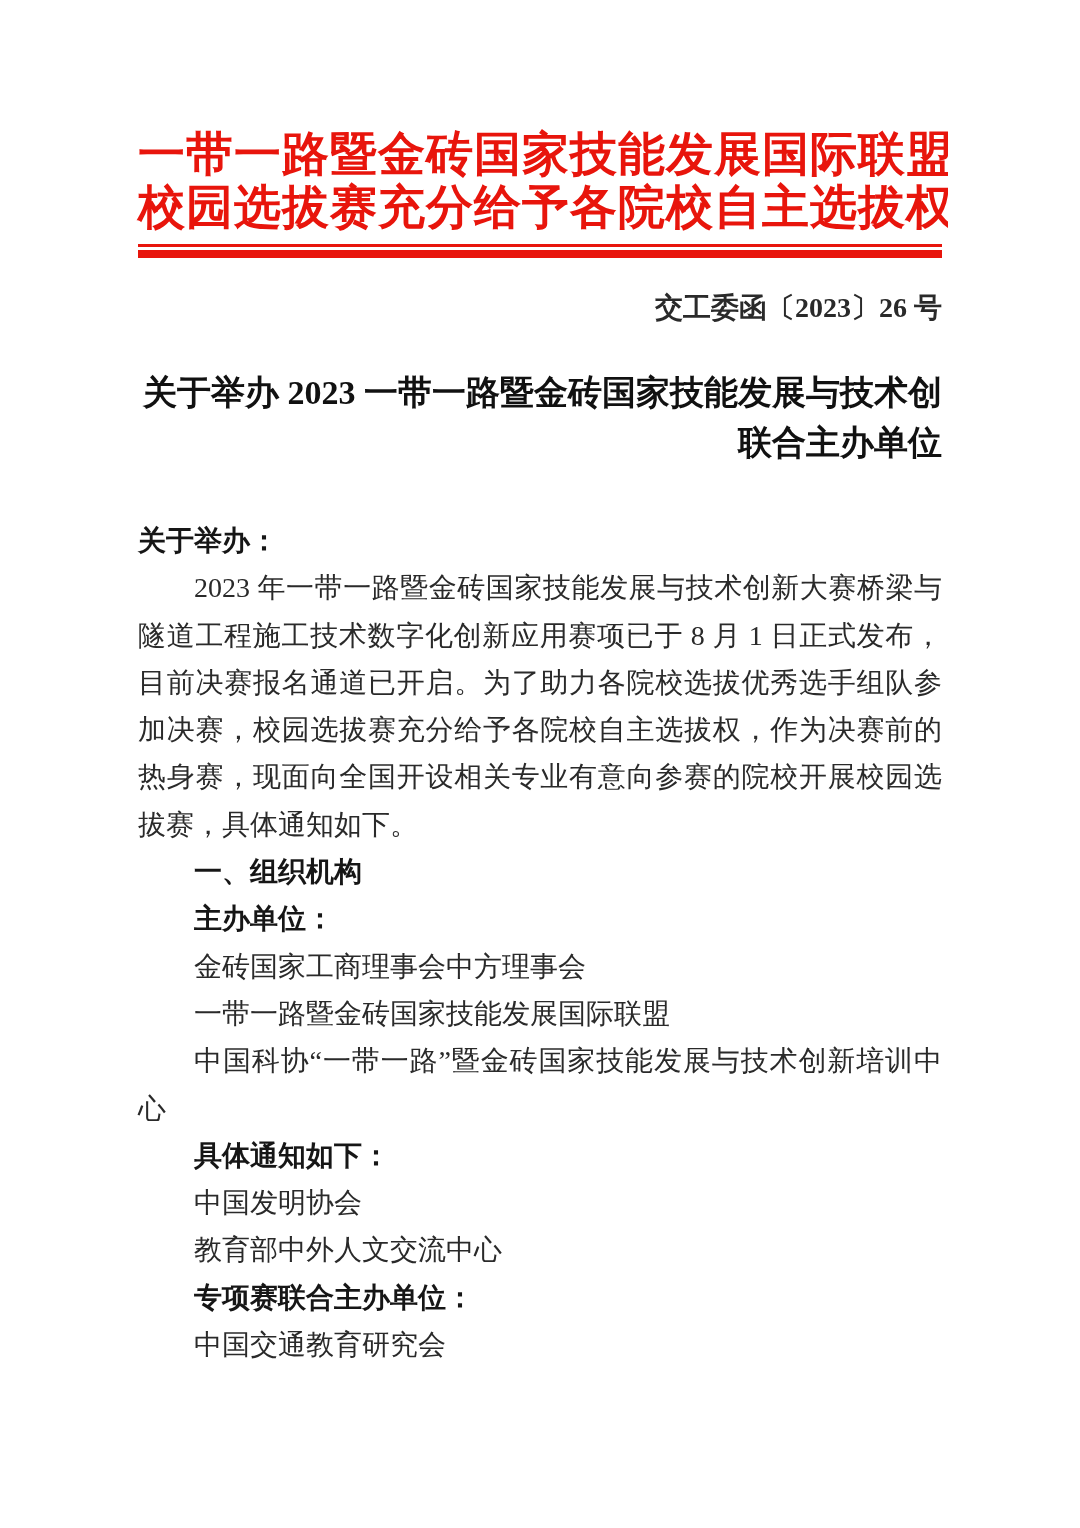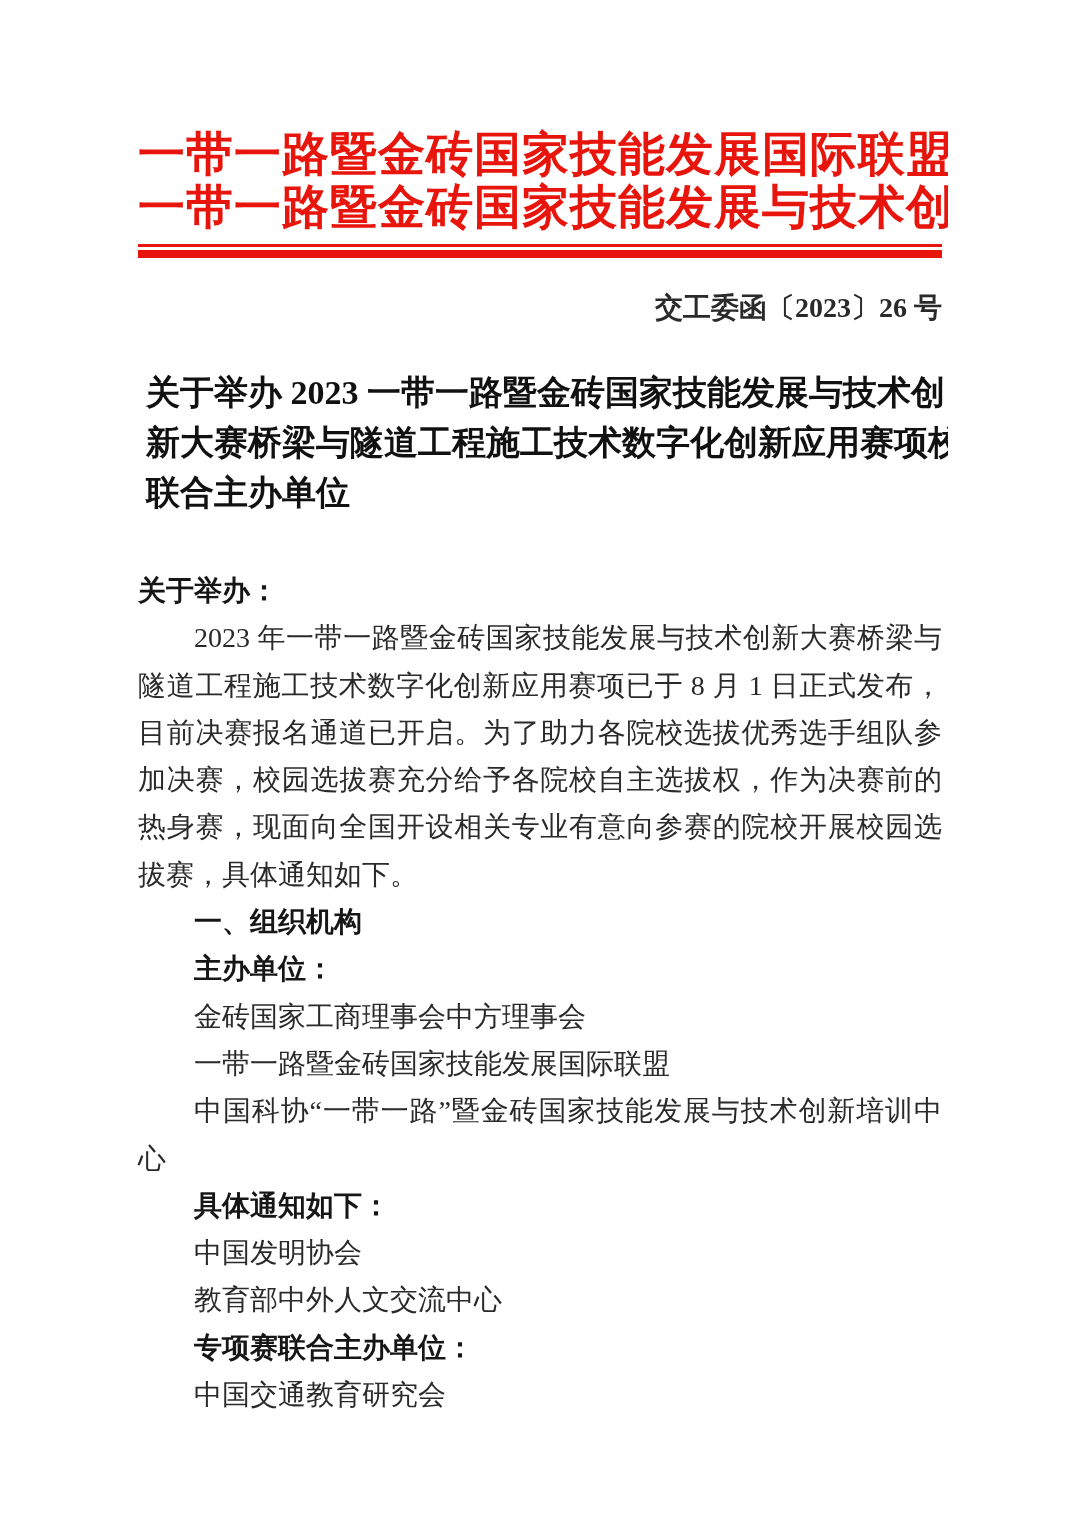--- a/index.html
+++ b/index.html
@@ -42,24 +42,23 @@
     text-align: right;
     color: #2a2a2a;
     font-weight: bold;
   }
   
   .title { margin-top: 44px; }
   .title-line {
     font-size: 34px;
     font-weight: bold;
     line-height: 50px;
-    text-align: left;
+    text-align: right;
     white-space: nowrap;
     color: #111111;
-    margin-left: 8px;
   }
   
   .body { margin-top: 49px; font-size: 28px; line-height: 47.3px; }
   .body p { margin: 0; padding: 0; }
   .salutation {
     font-family: "Liberation Sans", "DejaVu Sans", sans-serif;
     font-weight: bold;
     color: #161616;
   }
   .para {
@@ -80,34 +79,33 @@
   }
 </style>
 </head>
 <body>
 
 <div class="page">
   <div class="column">
 
     <div class="letterhead">
       <div class="letterhead-line">一带一路暨金砖国家技能发展国际联盟</div>
-      <div class="letterhead-line">一带一路暨金砖国家技能发展与技术创</div>
+      <div class="letterhead-line">校园选拔赛充分给予各院校自主选拔权</div>
     </div>
 
     <div class="rule">
       <div class="rule-thin"></div>
       <div class="rule-gap"></div>
       <div class="rule-thick"></div>
     </div>
 
     <div class="doc-number">交工委函〔2023〕26 号</div>
 
     <div class="title">
       <div class="title-line">关于举办 2023 一带一路暨金砖国家技能发展与技术创</div>
-      <div class="title-line">新大赛桥梁与隧道工程施工技术数字化创新应用赛项校</div>
       <div class="title-line">联合主办单位</div>
     </div>
 
     <div class="body">
       <p class="salutation">关于举办：</p>
 
       <p class="para">2023 年一带一路暨金砖国家技能发展与技术创新大赛桥梁与隧道工程施工技术数字化创新应用赛项已于 8 月 1 日正式发布，目前决赛报名通道已开启。为了助力各院校选拔优秀选手组队参加决赛，校园选拔赛充分给予各院校自主选拔权，作为决赛前的热身赛，现面向全国开设相关专业有意向参赛的院校开展校园选拔赛，具体通知如下。</p>
 
       <p class="heading-sans">一、组织机构</p>
 

